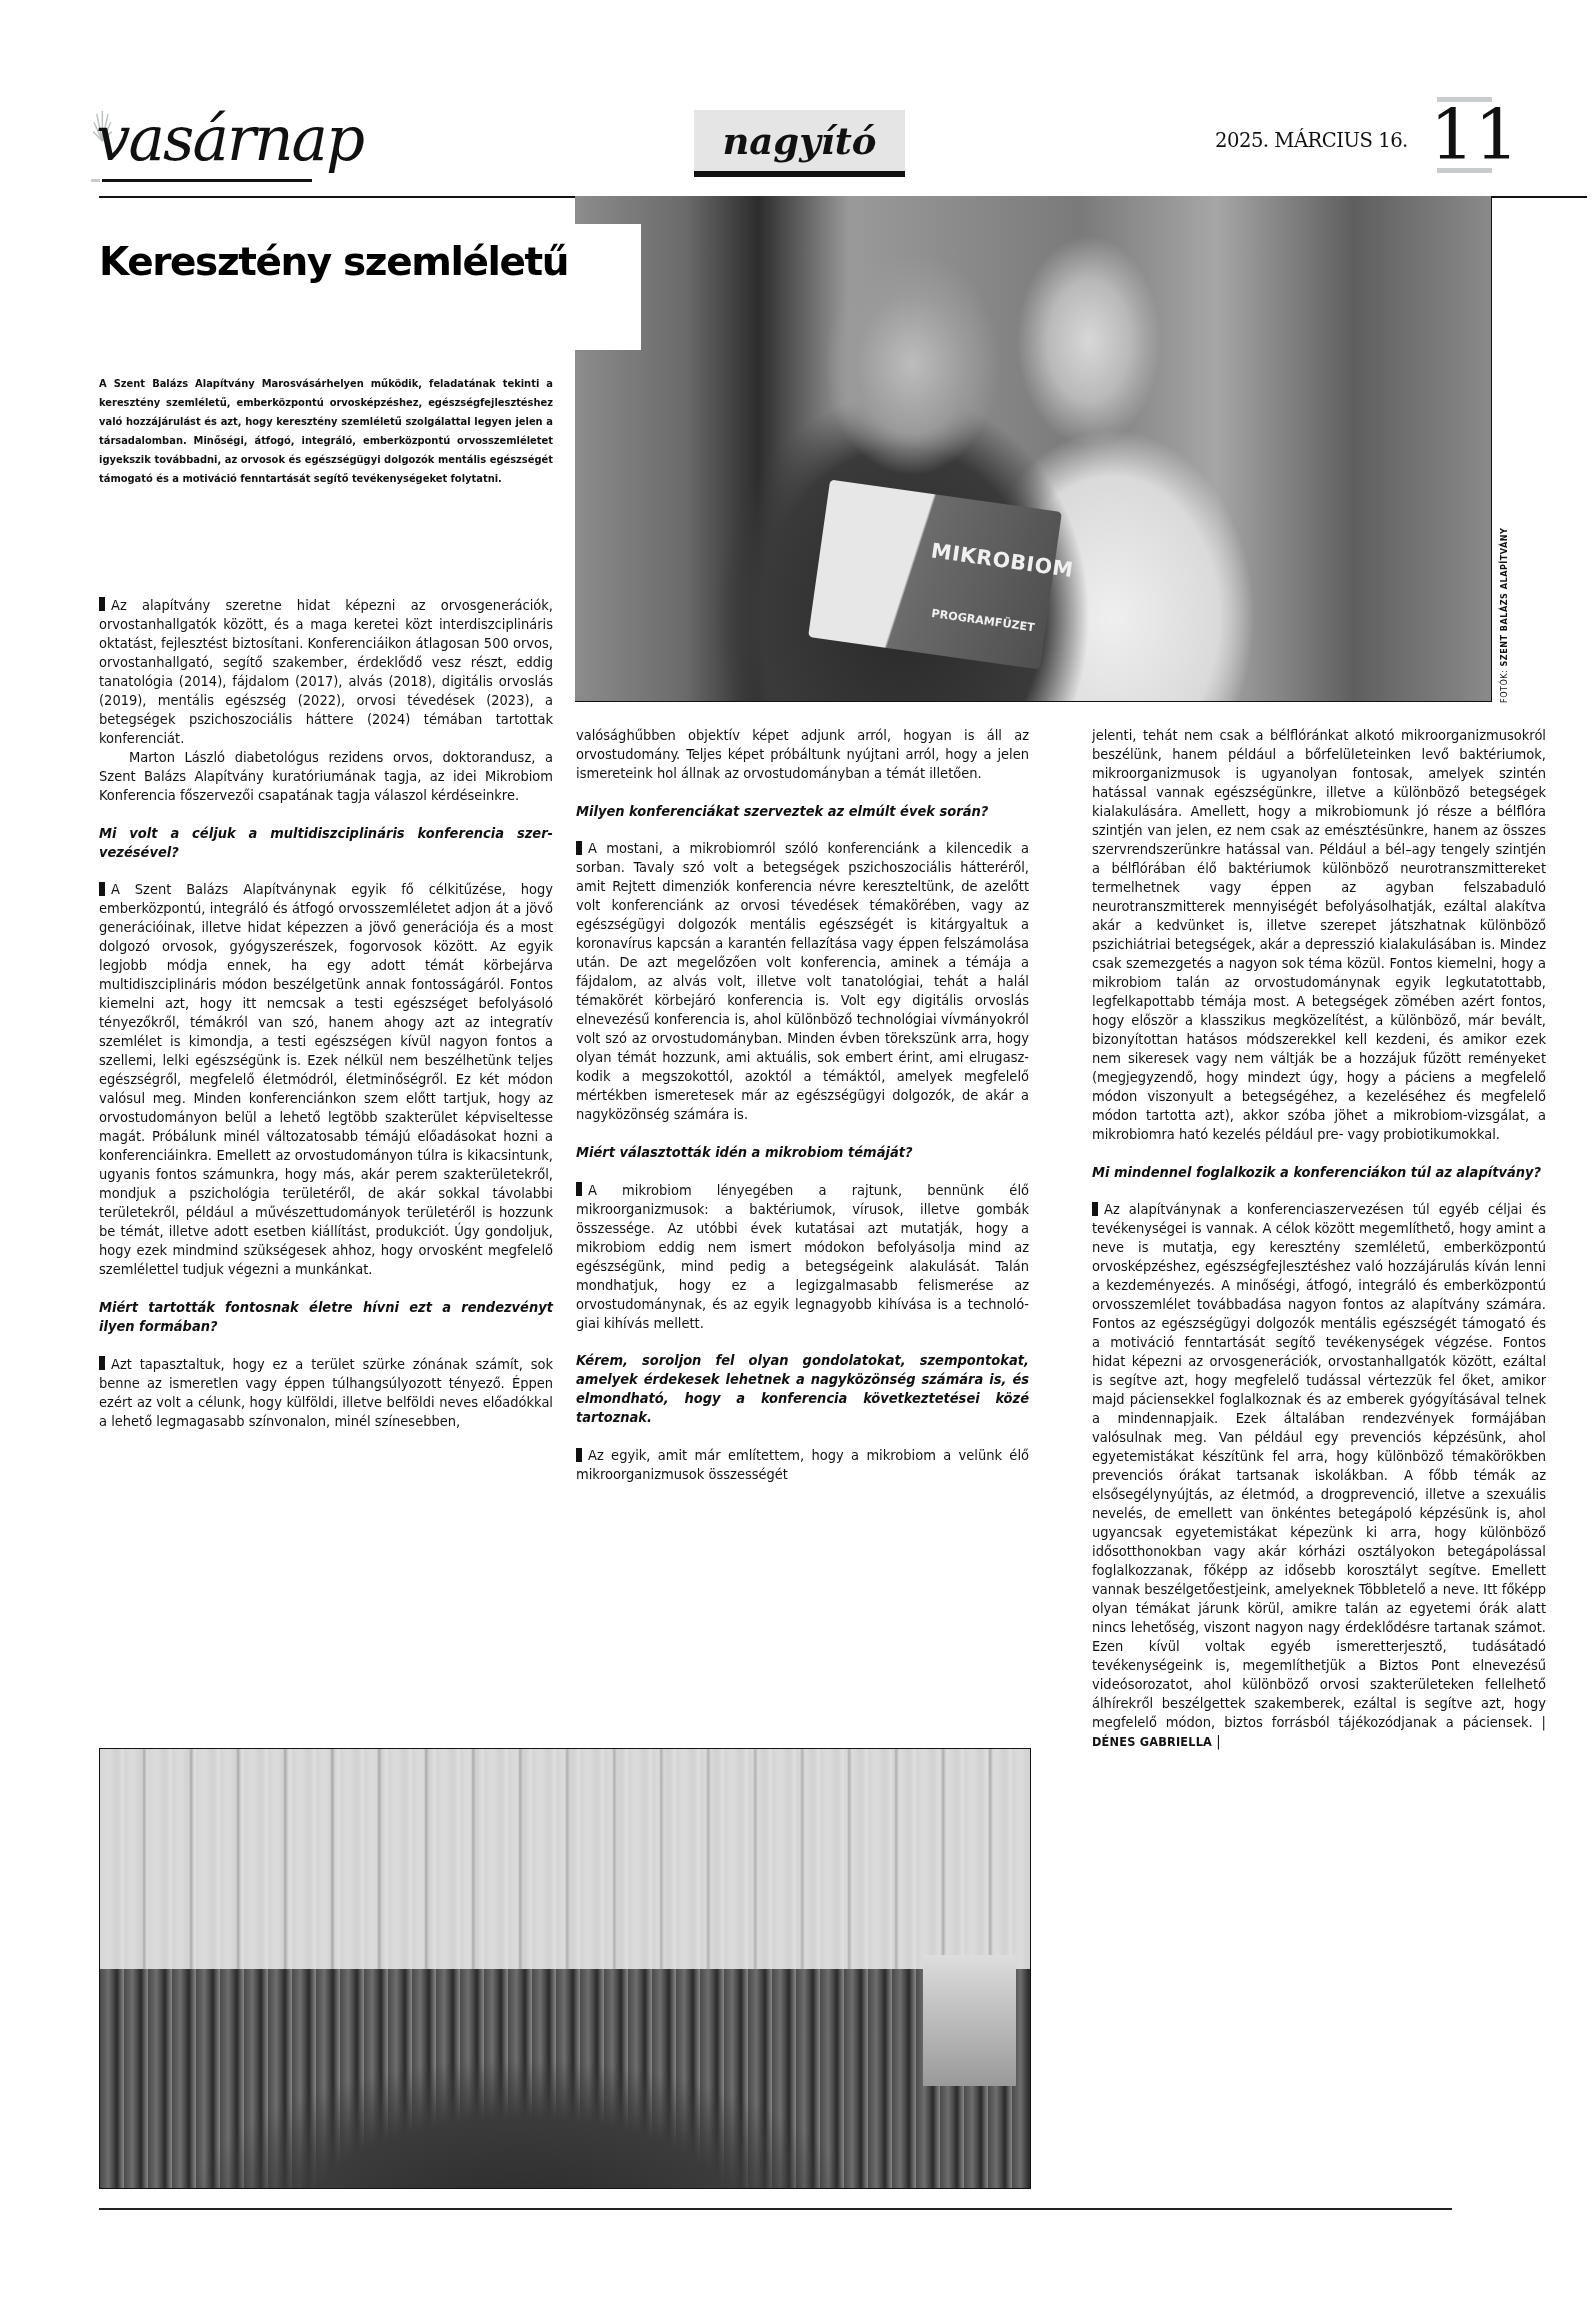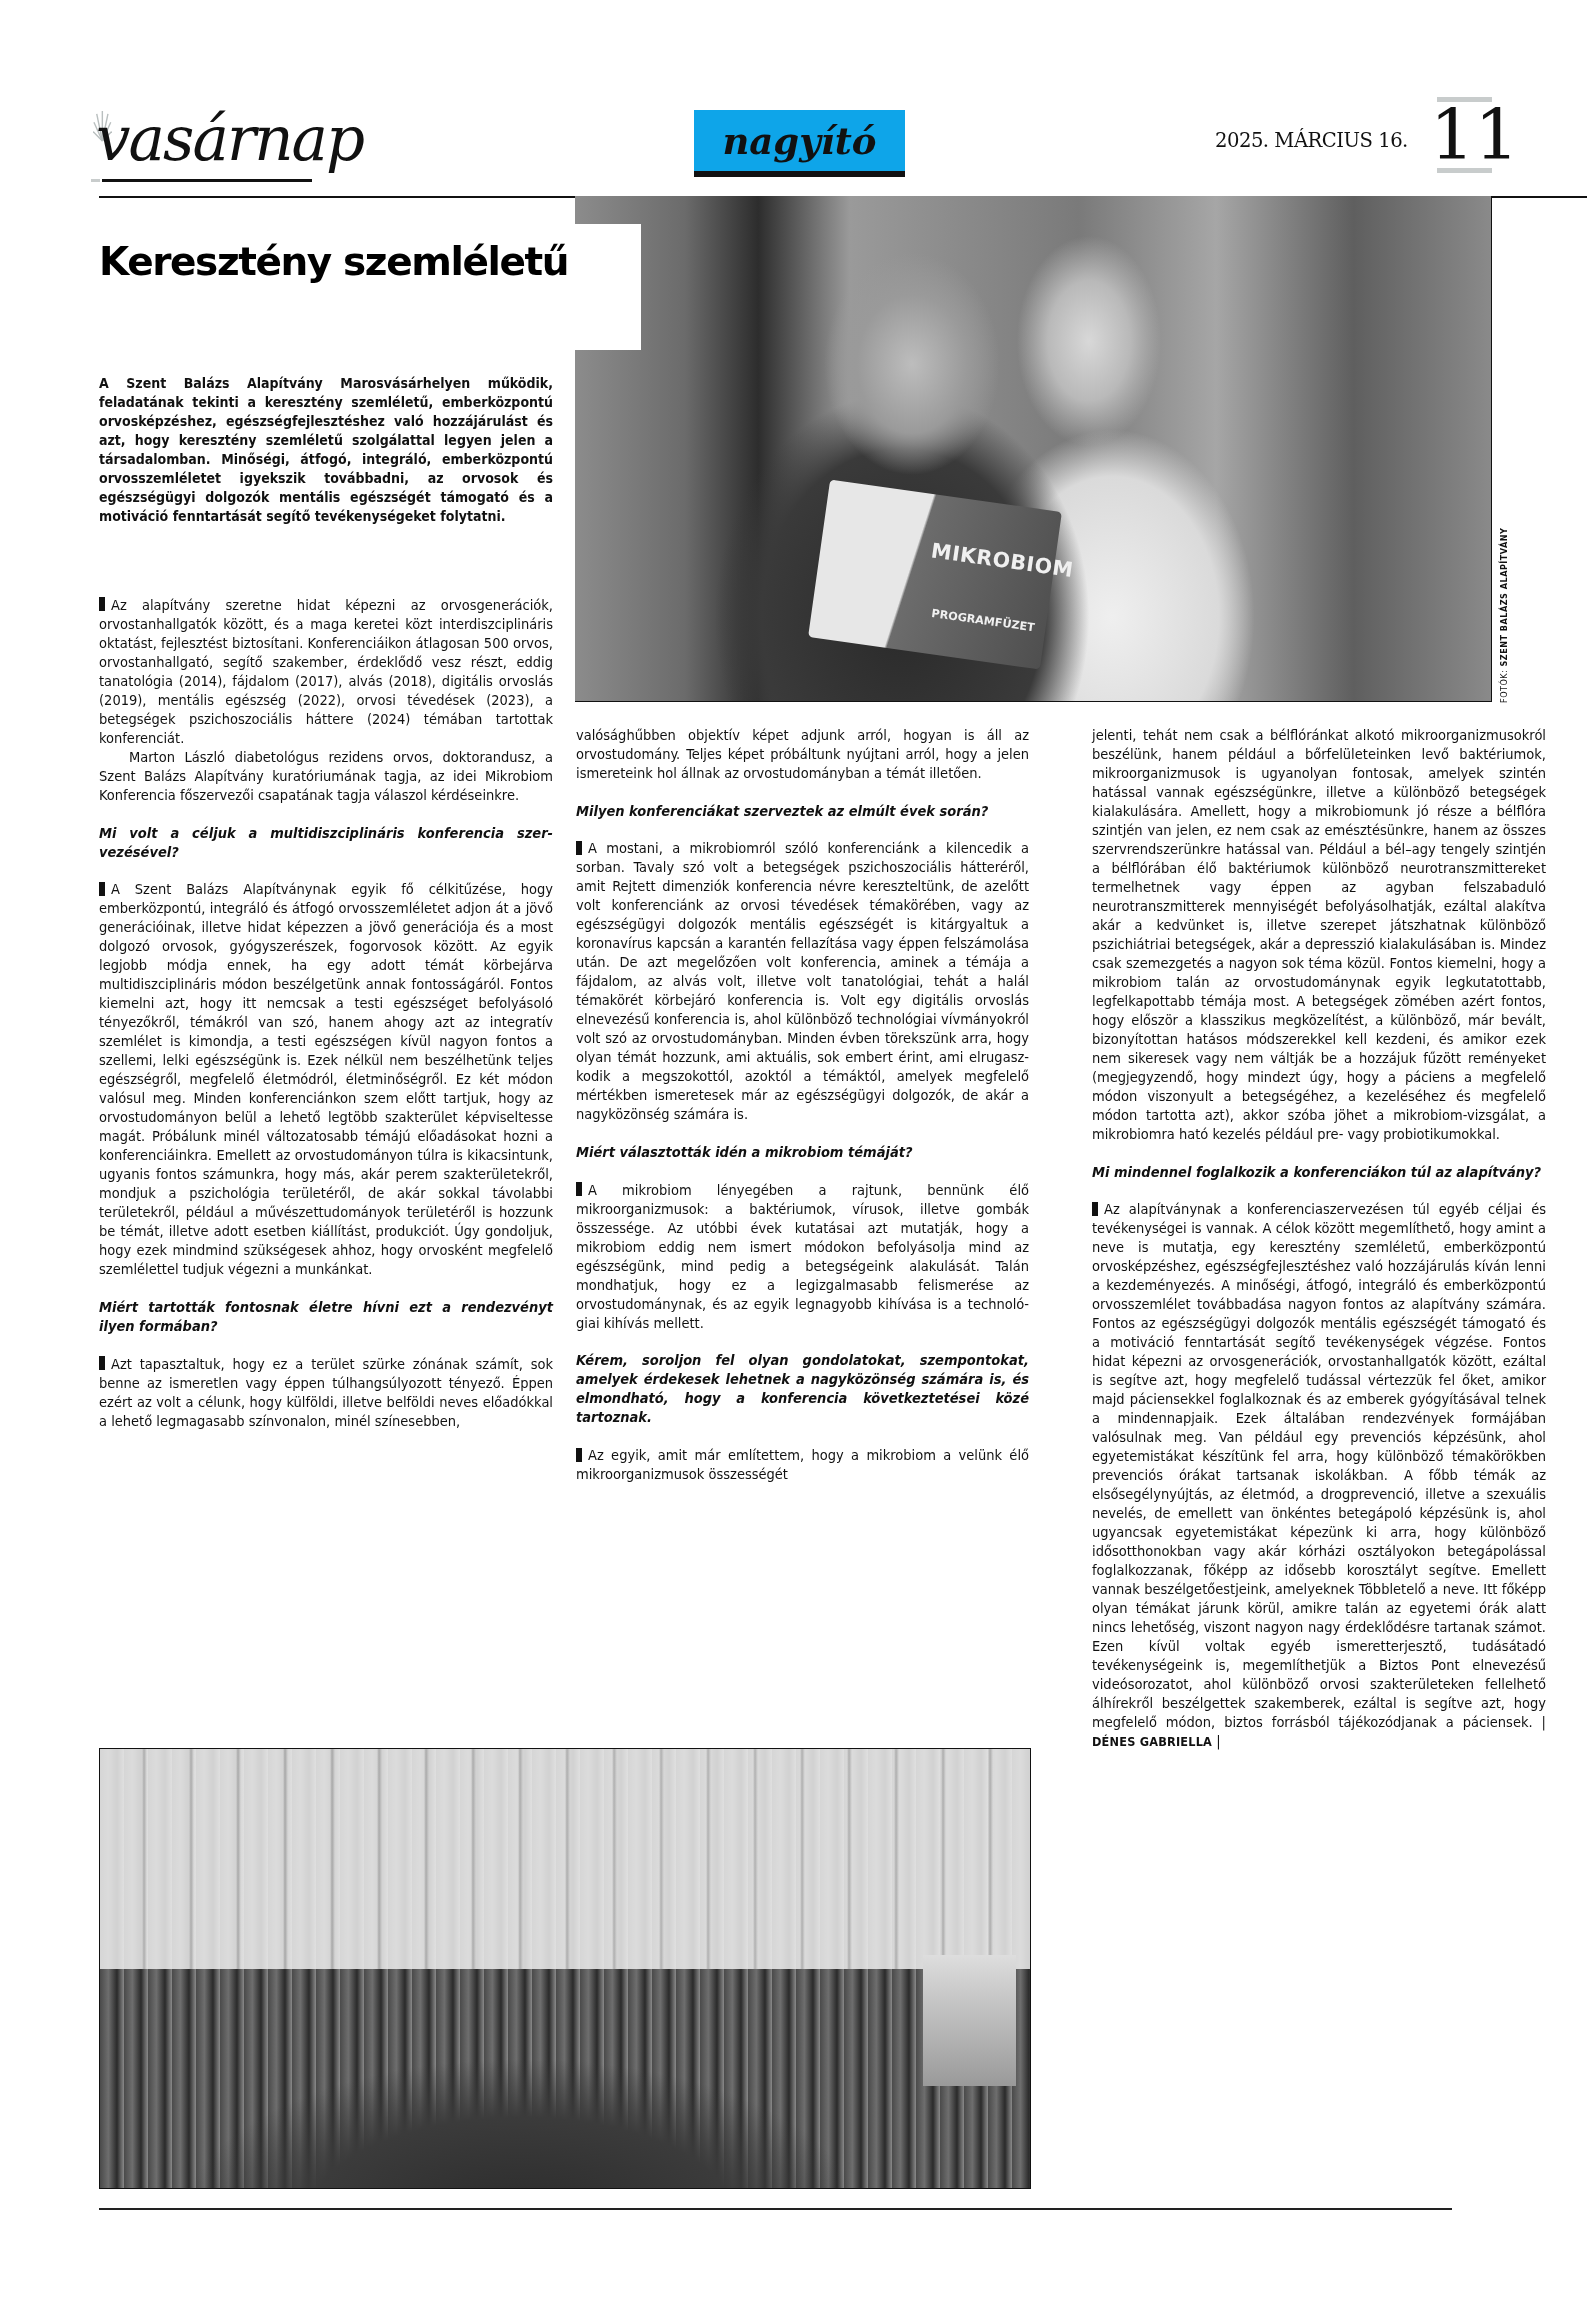--- a/index.html
+++ b/index.html
@@ -4,21 +4,21 @@
 <style>
   html,body{margin:0;padding:0;background:#fff;}
   body{width:1595px;height:2319px;position:relative;overflow:hidden;color:#111;font-family:"DejaVu Sans Condensed","DejaVu Sans",sans-serif;}
   .abs{position:absolute;}
   
   .masthead-logo{left:96px;top:104px;width:243px;height:75px;}
   .logo-text{position:absolute;left:0;top:0;font-family:"DejaVu Serif",serif;font-style:italic;font-size:61px;line-height:70px;letter-spacing:-1.9px;color:#111;}
   .logo-burst{position:absolute;left:-2.8px;top:4.7px;width:18.7px;height:33px;}
   .logo-underline{position:absolute;left:5.6px;top:75px;width:210px;height:3.3px;background:#111;}
   .logo-underline-grey{position:absolute;left:-4.7px;top:75px;width:8.4px;height:3.3px;background:#c8cccc;}
-  .section-box{left:694px;top:110px;width:211px;height:61px;background:#0ea5e9;display:flex;align-items:center;justify-content:center;}
+  .section-box{left:694px;top:110px;width:211px;height:61px;background:#e5e5e5;display:flex;align-items:center;justify-content:center;}
   .section-label{font-family:"DejaVu Serif",serif;font-style:italic;font-weight:bold;font-size:37px;color:#111;}
   .section-bar{left:694px;top:171px;width:211px;height:5.6px;background:#111;}
   .date{left:1215px;top:129px;font-family:"DejaVu Serif",serif;font-size:19.6px;letter-spacing:-0.5px;color:#111;}
   .page-number{left:1430px;top:100px;font-family:"DejaVu Serif",serif;font-size:70px;line-height:70px;color:#111;}
   .pn-bar-top{left:1437px;top:97px;width:55px;height:4.7px;background:#c8cccc;}
   .pn-bar-bot{left:1437px;top:168px;width:55px;height:4.7px;background:#c8cccc;}
   .top-rule{left:99px;top:196px;width:1488px;height:1.9px;background:#111;}
   .bottom-rule{left:99px;top:2208px;width:1353px;height:1.9px;background:#222;}
   
   .hero-photo{left:575px;top:196px;width:916px;height:505px;overflow:hidden;border-right:1.9px solid #111;border-bottom:1.9px solid #111;
@@ -39,21 +39,21 @@
       repeating-linear-gradient(90deg,#4a4a4a 0,#6e6e6e 8.4px,#2a2a2a 17px,#8a8a8a 24px),
       linear-gradient(180deg,#e9e9e9 0,#d4d4d4 30%,#9d9d9d 45%,#3c3c3c 60%,#222 100%);}
   .hall-balcony{position:absolute;left:0;top:0;width:100%;height:220px;background:
       repeating-linear-gradient(90deg,#efefef 0,#efefef 42px,#bdbdbd 44px,#efefef 47px),
       linear-gradient(180deg,#f3f3f3,#cfcfcf);opacity:.85;}
   .hall-stage{position:absolute;left:823px;top:206px;width:93px;height:131px;background:linear-gradient(180deg,#ddd,#9a9a9a);}
   
   .headline{left:99px;top:236px;width:537px;font-family:"DejaVu Sans",sans-serif;font-weight:bold;font-size:39px;line-height:52px;letter-spacing:-1.4px;color:#000;}
   .title-box{left:99px;top:224px;width:542px;height:126px;background:#fff;}
   
-  .lead{left:99px;top:374px;width:454px;font-weight:bold;font-size:14px;line-height:19px;text-align:justify;hyphens:manual;}
+  .lead{left:99px;top:374px;width:454px;font-weight:bold;font-size:11px;line-height:19px;text-align:justify;hyphens:manual;}
   .col{font-size:14.5px;line-height:19px;text-align:justify;hyphens:manual;}
   .col p{margin:0;}
   .col p.indent{text-indent:30px;}
   .col .q{font-weight:bold;font-style:italic;margin-top:18.7px;margin-bottom:18.7px;}
   .col .bar{display:inline-block;width:6px;height:14px;background:#111;margin-right:6px;vertical-align:-1.4px;}
   .col1{left:99px;top:596px;width:454px;}
   .col2{left:576px;top:726px;width:453px;}
   .col3{left:1052px;top:726px;width:454px;margin-left:40px;}
   .byline{font-weight:bold;font-size:12.6px;letter-spacing:0.2px;}
 </style>

